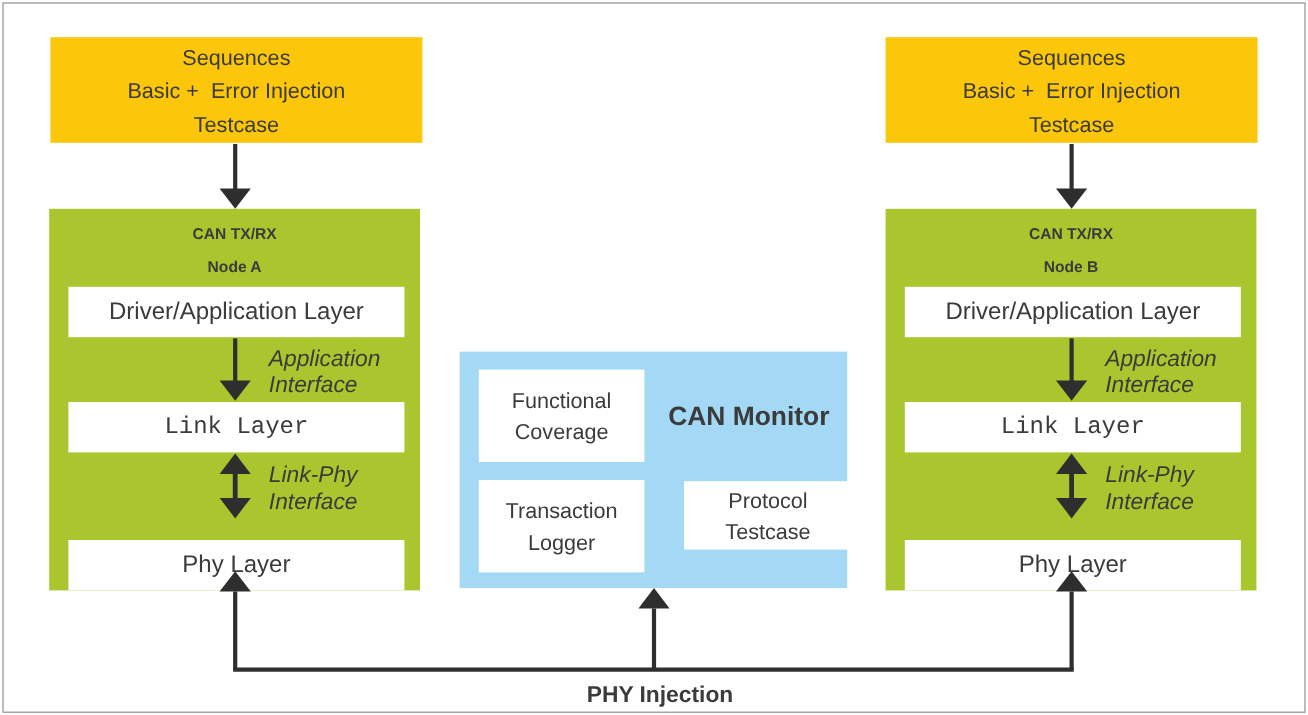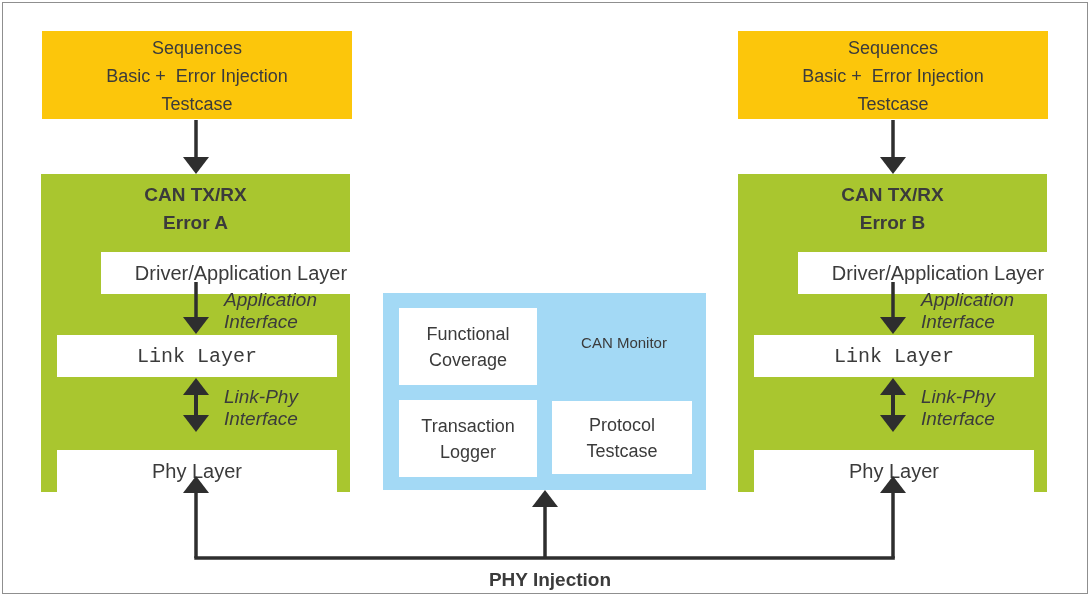--- a/index.html
+++ b/index.html
@@ -14,46 +14,46 @@
     width:310px;height:88px;background:var(--yellow,#fcc60b);
     text-align:center;font-size:18px;line-height:28px;padding-top:3px;
   }
   .seq-a{left:42px;top:31px;}
   .seq-b{left:738px;top:31px;}
   .node{width:309px;height:318px;background:var(--green,#a9c62f);}
   .node-a{left:41px;top:174px;}
   .node-b{left:738px;top:174px;}
   .node-title{
     position:absolute;top:7px;left:0;right:0;text-align:center;
-    font-weight:bold;font-size:19px;line-height:28px;
+    font-weight:bold;font-size:13px;line-height:28px;
   }
   .layer{
     position:absolute;left:16px;width:280px;height:42px;background:#ffffff;
     display:flex;align-items:center;justify-content:center;font-size:20px;
   }
-  .layer-driver{top:78px;margin-left:44px;}
+  .layer-driver{top:65px;}
   .layer-link{top:161px;font-family:Liberation Mono, monospace;}
   .layer-phy{top:276px;}
   .iface{position:absolute;font-style:italic;font-size:19px;line-height:22px;font-weight:500;}
   .iface-app-a{left:224px;top:289px;}
   .iface-lp-a{left:224px;top:386px;}
   .iface-app-b{left:921px;top:289px;}
   .iface-lp-b{left:921px;top:386px;}
   .monitor{left:383px;top:293px;width:323px;height:197px;background:var(--blue,#a3d9f5);}
   .mon-title{
     position:absolute;left:166px;top:41px;width:150px;text-align:center;
-    font-weight:normal;font-size:15px;
+    font-weight:bold;font-size:22px;
   }
   .mon-box{
     position:absolute;background:#ffffff;text-align:center;font-size:18px;line-height:26px;
     display:flex;flex-direction:column;justify-content:center;
   }
   .mon-fc{left:16px;top:15px;width:138px;height:77px;}
   .mon-tl{left:16px;top:107px;width:138px;height:77px;}
-  .mon-pc{left:169px;top:108px;width:140px;height:73px;}
+  .mon-pc{left:187px;top:108px;width:140px;height:57px;}
   .phy-label{
     position:absolute;left:450px;top:569px;width:200px;text-align:center;
     font-weight:bold;font-size:19px;
   }
   svg.arrows{position:absolute;left:0;top:0;pointer-events:none;}
   svg.arrows line,svg.arrows path{stroke:var(--arrow,#2e2e2e);stroke-width:3.5;fill:none;}
   svg.arrows line.thick{stroke-width:4;}
   svg.arrows polygon{fill:var(--arrow,#2e2e2e);stroke:none;}
 </style>
 </head>
@@ -70,39 +70,39 @@
 
   <div class="abs seq seq-b">
     <div>Sequences</div>
     <div>Basic + &nbsp;Error Injection</div>
     <div>Testcase</div>
   </div>
 
   <div class="abs node node-a">
     <div class="node-title">
       <div>CAN TX/RX</div>
-      <div>Error A</div>
+      <div>Node A</div>
     </div>
     <div class="layer layer-driver">Driver/Application Layer</div>
     <div class="layer layer-link">Link Layer</div>
     <div class="layer layer-phy">Phy Layer</div>
   </div>
   <div class="abs iface iface-app-a">
     <div>Application</div>
     <div>Interface</div>
   </div>
   <div class="abs iface iface-lp-a">
     <div>Link-Phy</div>
     <div>Interface</div>
   </div>
 
   <div class="abs node node-b">
     <div class="node-title">
       <div>CAN TX/RX</div>
-      <div>Error B</div>
+      <div>Node B</div>
     </div>
     <div class="layer layer-driver">Driver/Application Layer</div>
     <div class="layer layer-link">Link Layer</div>
     <div class="layer layer-phy">Phy Layer</div>
   </div>
   <div class="abs iface iface-app-b">
     <div>Application</div>
     <div>Interface</div>
   </div>
   <div class="abs iface iface-lp-b">

